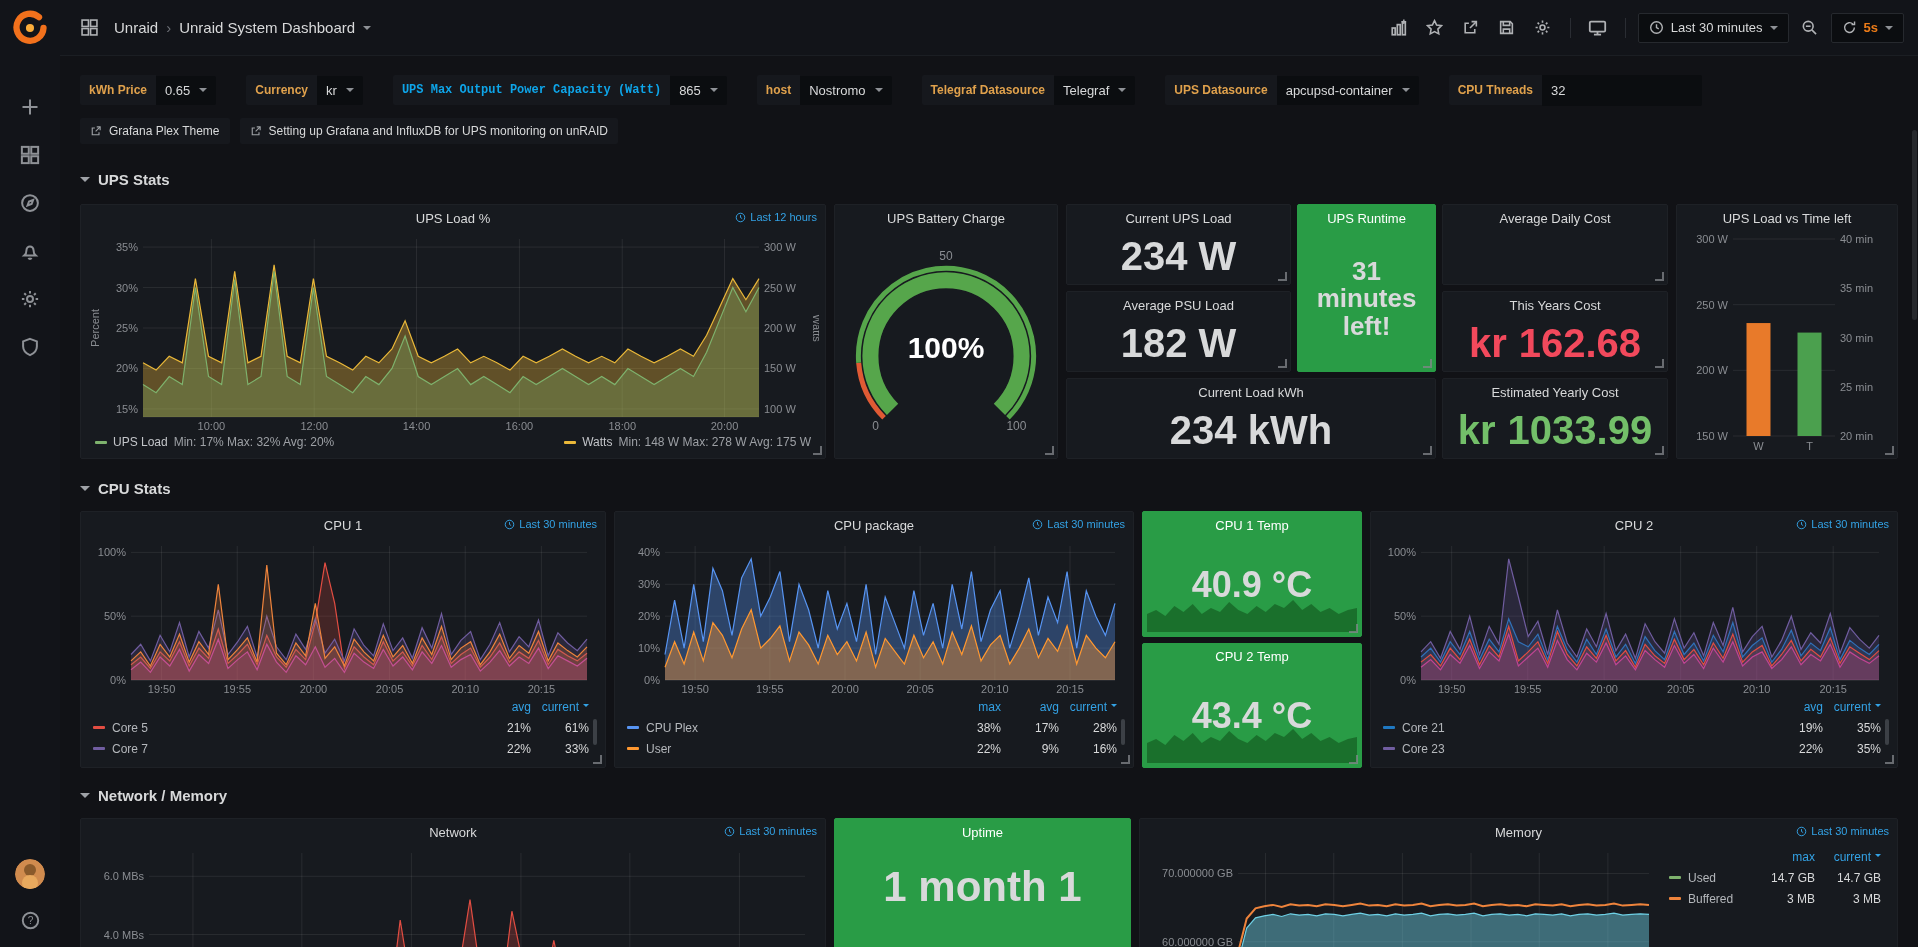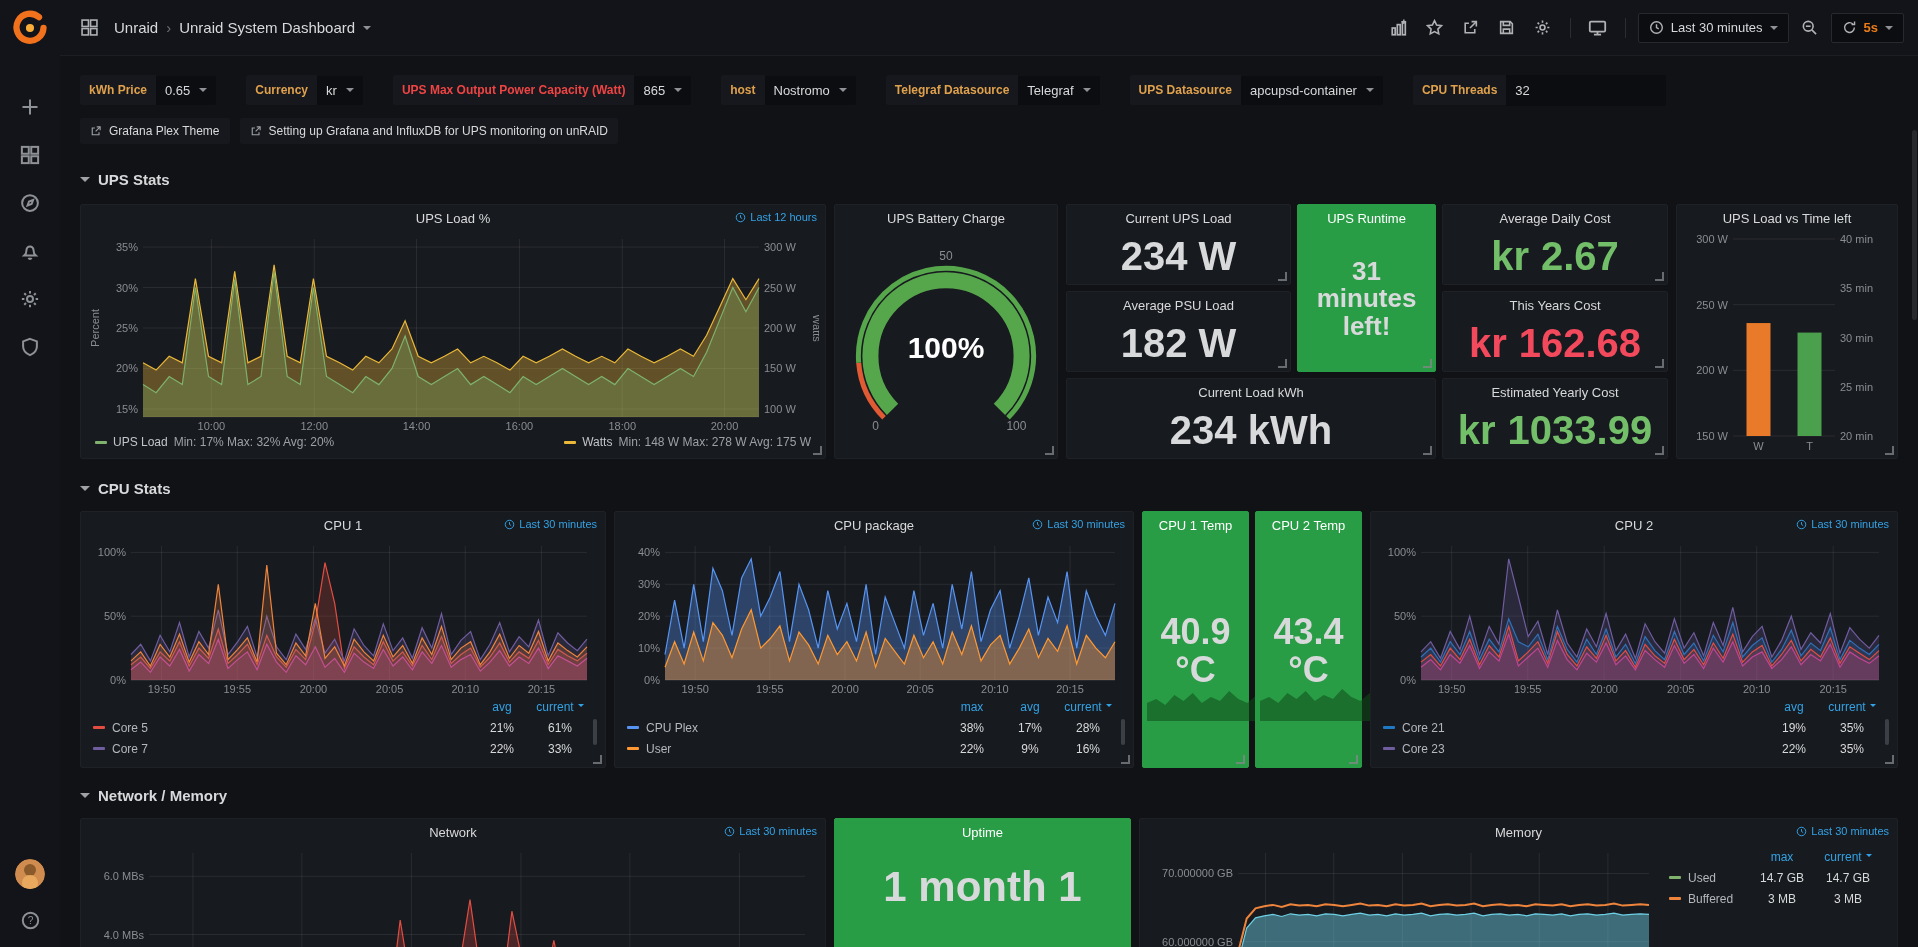--- a/index.html
+++ b/index.html
@@ -70,21 +70,21 @@
   .chart{flex:1;position:relative;min-height:0}
   .chart svg{position:absolute;left:0;top:0}
 
   .legend-line{flex:0 0 auto;display:flex;justify-content:space-between;font-size:12px;padding:1px 8px 5px;color:#9da0a5}
   .legend-line .nm{color:#c3c5c9;margin:0 6px 0 6px;cursor:pointer}
   .sw{width:12px;height:3px;border-radius:1px;display:inline-block;vertical-align:middle}
 
   .legend-table{flex:0 0 auto;font-size:12px;padding:0 10px 4px 6px;position:relative}
   .lt-head{display:flex;height:20px;align-items:center;color:#33a2e5}
   .lt-head .lt-name{flex:1}
-  .lt-col{width:58px;text-align:center;cursor:pointer}
+  .lt-col{width:58px;text-align:right;cursor:pointer}
   .lt-col.sort::after{content:"";display:inline-block;border:3px solid transparent;border-top-color:#33a2e5;
     margin-left:4px;vertical-align:1px}
   .lt-row{display:flex;height:21px;align-items:center;color:#d8d9da}
   .lt-name{flex:1;display:flex;align-items:center;gap:7px;color:#b4b7bb;cursor:pointer}
   .lt-scroll{position:absolute;right:2px;top:22px;width:4px;height:26px;background:#3c4046;border-radius:2px}
 
   .stat-body{flex:1;display:flex;align-items:center;justify-content:center;text-align:center;min-height:0;overflow:hidden}
   .stat-val{font-size:40px;font-weight:700;color:#d8d9da;line-height:1.05}
   .stat-val .pfx{margin-right:12px}
   .green-panel{background:#299c46;border-color:#299c46}
@@ -93,21 +93,21 @@
   .temp-val{font-size:36px}
   .uptime-val{font-size:42px;align-self:flex-start;margin-top:20px;width:100%}
   .spark{position:absolute;left:4px;right:4px;bottom:4px;height:32%}
   .spark svg{position:absolute;left:0;top:0}
 
   .stats-grid{display:grid;grid-template-columns:225px 139px 1fr;grid-template-rows:1fr 1fr 1fr;gap:6px;
     grid-template-areas:"a b c" "d b e" "f f g"}
   .sg-a{grid-area:a}.sg-b{grid-area:b}.sg-c{grid-area:c}.sg-d{grid-area:d}.sg-e{grid-area:e}
   .sg-f{grid-area:f}.sg-g{grid-area:g}
 
-  .temps-col{display:flex;flex-direction:row;gap:6px;min-height:0}
+  .temps-col{display:flex;flex-direction:column;gap:6px;min-height:0}
   .temps-col .panel{flex:1}
 
   .p-body-flex{flex:1;display:flex;min-height:0}
   .p-body-flex .chart{flex:1}
   .mem-legend{width:228px;flex:0 0 auto;padding-top:2px}
 
   .gauge-val{position:absolute;left:0;right:0;top:45%;text-align:center;font-size:30px;font-weight:700;color:#fff}
 
   .scrollthumb{position:fixed;right:1px;top:130px;width:5px;height:190px;background:#3a3d42;border-radius:3px;opacity:.55;z-index:30}
   .avatar-circ{width:30px;height:30px;border-radius:50%;overflow:hidden;cursor:pointer}
@@ -271,21 +271,21 @@
         </span>
     </div>
     <div class="var">
       <span class="var-label" style="color: rgb(224, 161, 76);">Currency</span>
       <span class="var-value">
           <span>kr</span>
           <span class="caret"></span>
         </span>
     </div>
     <div class="var">
-      <span class="var-label" style="color: #ef4444;">UPS Max Output Power Capacity (Watt)</span>
+      <span class="var-label" style="color: #0ea5e9; font-family: Liberation Mono, monospace;">UPS Max Output Power Capacity (Watt)</span>
       <span class="var-value">
           <span>865</span>
           <span class="caret"></span>
         </span>
     </div>
     <div class="var">
       <span class="var-label" style="color: rgb(224, 161, 76);">host</span>
       <span class="var-value">
           <span>Nostromo</span>
           <span class="caret"></span>
@@ -424,23 +424,20 @@
             <span class="p-title">UPS Runtime</span>
           </div>
         <div class="stat-body">
             <span class="stat-val big-wrap">31 minutes left!</span>
           </div>
       </div>
       <div class="panel sg-c">
         <div class="p-head">
             <span class="p-title">Average Daily Cost</span>
           </div>
-        <div class="stat-body">
-            <span class="stat-val" style="color: rgb(115, 191, 105);"><span class="pfx">kr</span><span>2.67</span></span>
-          </div>
       </div>
       <div class="panel sg-d">
         <div class="p-head">
             <span class="p-title">Average PSU Load</span>
           </div>
         <div class="stat-body">
             <span class="stat-val">182 W</span>
           </div>
       </div>
       <div class="panel sg-e">

